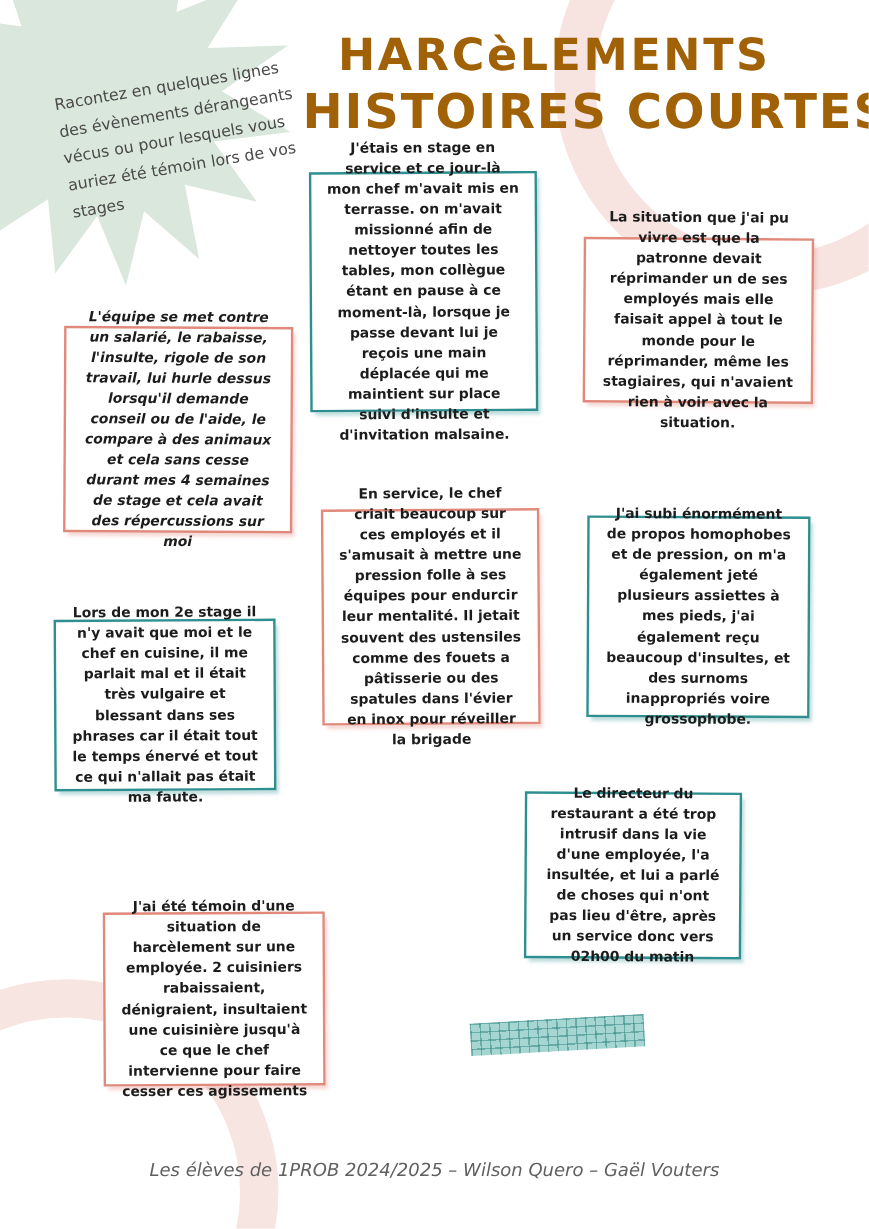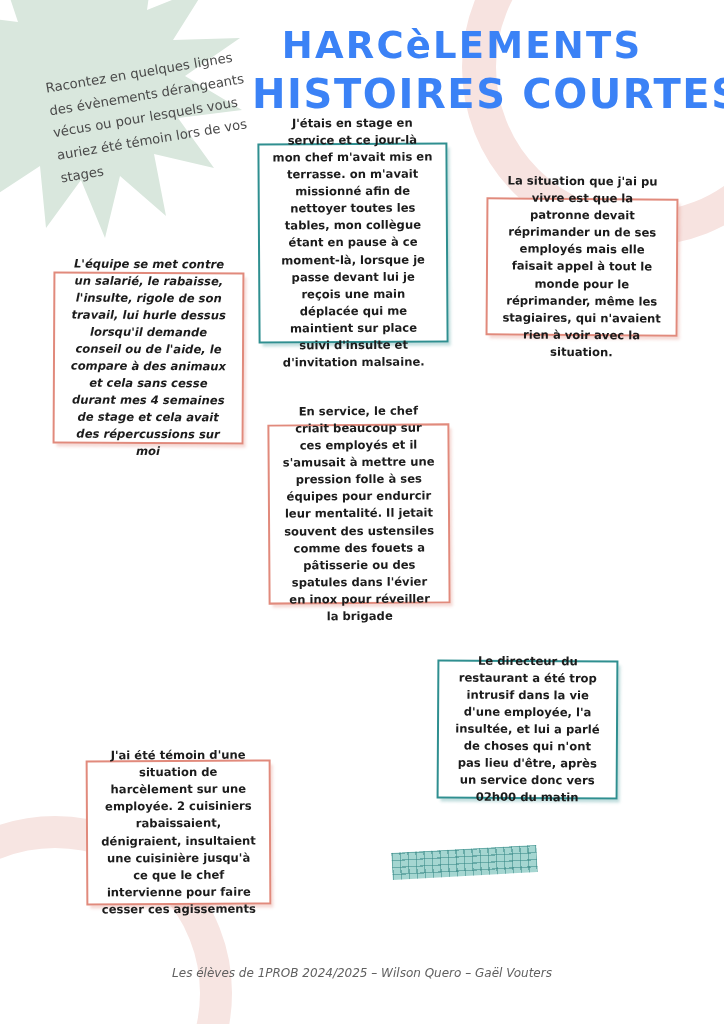--- a/index.html
+++ b/index.html
@@ -47,21 +47,21 @@
   
   .title-block {
     position: absolute;
     left: 252px;
     top: 22px;
     width: 420px;
     text-align: center;
     z-index: 6;
   }
   .title-line {
-    color: #3b82f6;
+    color: #a16207;
     font-family: "DejaVu Sans", sans-serif;
     font-weight: 700;
     font-size: 37px;
     letter-spacing: 2.2px;
     line-height: 1.28;
     white-space: nowrap;
   }
   .title-line.l2 { font-size: 40px; letter-spacing: 1.6px; }
 
   
@@ -133,21 +133,21 @@
   }
 
   
   .footer {
     position: absolute;
     left: 0;
     top: 966px;
     width: 724px;
     text-align: center;
     font-style: italic;
-    font-size: 12px;
+    font-size: 15px;
     color: #606060;
     z-index: 6;
   }
 </style>
 </head>
 <body>
 
 <div id="page">
 
   <svg class="deco starburst" viewBox="0 0 300 310" xmlns="http://www.w3.org/2000/svg" aria-hidden="true">
@@ -176,21 +176,27 @@
   </div>
 
   <div class="card coral c3">
     <div class="card-text">L'équipe se met contre un salarié, le rabaisse, l'insulte, rigole de son travail, lui hurle dessus lorsqu'il demande conseil ou de l'aide, le compare à des animaux et cela sans cesse durant mes 4 semaines de stage et cela avait des répercussions sur moi</div>
   </div>
 
   <div class="card coral c4">
     <div class="card-text">En service, le chef criait beaucoup sur ces employés et il s'amusait à mettre une pression folle à ses équipes pour endurcir leur mentalité. Il jetait souvent des ustensiles comme des fouets a pâtisserie ou des spatules dans l'évier en inox pour réveiller la brigade</div>
   </div>
 
-
+  <div class="card teal c5">
+    <div class="card-text">J'ai subi énormément de propos homophobes et de pression, on m'a également jeté plusieurs assiettes à mes pieds, j'ai également reçu beaucoup d'insultes, et des surnoms inappropriés voire grossophobe.</div>
+  </div>
+
+  <div class="card teal c6">
+    <div class="card-text">Lors de mon 2e stage il n'y avait que moi et le chef en cuisine, il me parlait mal et il était très vulgaire et blessant dans ses phrases car il était tout le temps énervé et tout ce qui n'allait pas était ma faute.</div>
+  </div>
 
   <div class="card teal c7">
     <div class="card-text">Le directeur du restaurant a été trop intrusif dans la vie d'une employée, l'a insultée, et lui a parlé de choses qui n'ont pas lieu d'être, après un service donc vers 02h00 du matin</div>
   </div>
 
   <div class="card coral c8">
     <div class="card-text">J'ai été témoin d'une situation de harcèlement sur une employée. 2 cuisiniers rabaissaient, dénigraient, insultaient une cuisinière jusqu'à ce que le chef intervienne pour faire cesser ces agissements</div>
   </div>
 
   <div class="washi"></div>

